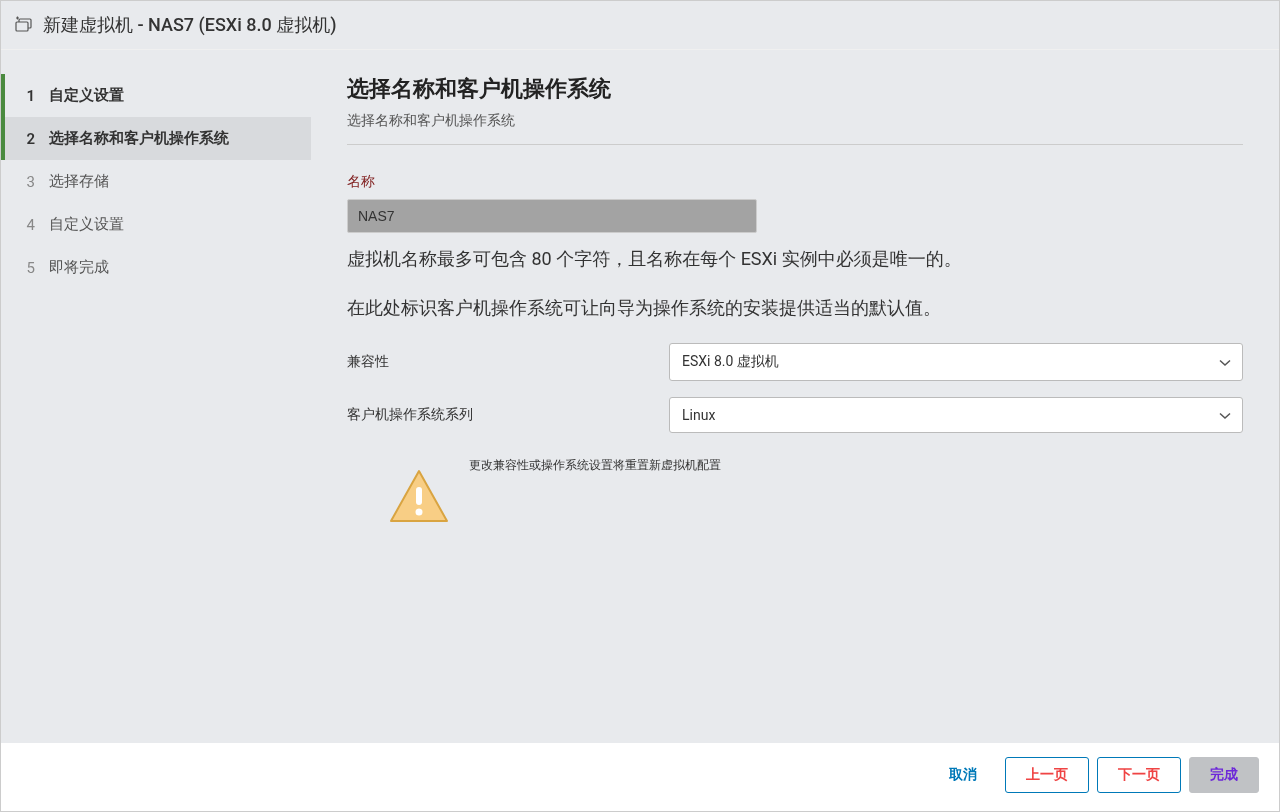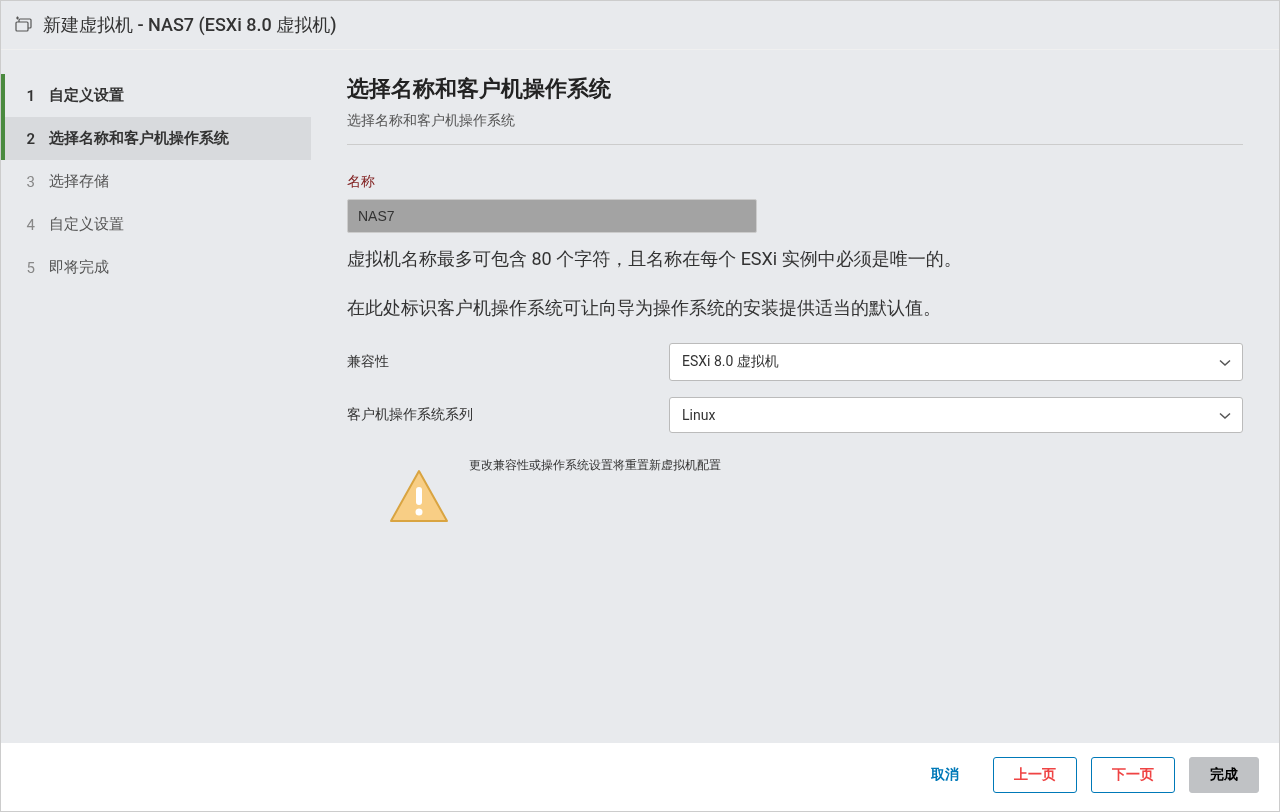--- a/index.html
+++ b/index.html
@@ -171,21 +171,21 @@
     .warning-text {
       font-size: 12px;
       color: #333;
       padding-top: 0px;
     }
     .dialog-footer {
       padding: 14px 20px 18px;
       display: flex;
       justify-content: flex-end;
       align-items: center;
-      gap: 14px;
+      gap: 8px;
       background: #fff;
     }
     .btn {
       padding: 8px 20px;
       font-size: 14px;
       border-radius: 3px;
       cursor: pointer;
       font-weight: 500;
     }
     .btn-link {
@@ -196,21 +196,21 @@
     }
     .btn-outline {
       background: #fff;
       border: 1px solid #0079b8;
       color: #ef4444;
       font-weight: 600;
     }
     .btn-disabled {
       background: #c0c2c5;
       border: 1px solid #c0c2c5;
-      color: #000000;
+      color: #6d28d9;
       cursor: not-allowed;
       font-weight: 600;
     }
   </style>
 </head>
 <body>
 
 <div class="dialog">
 
   <div class="dialog-header">

